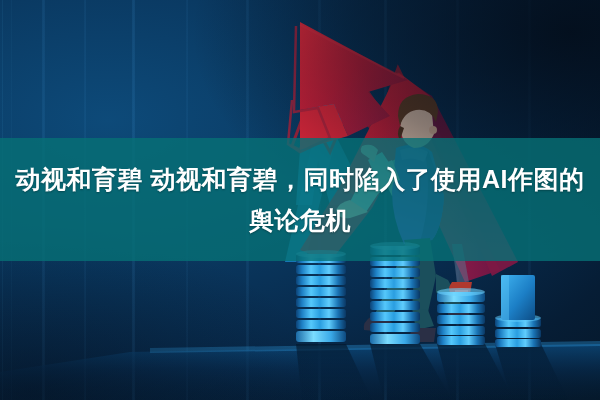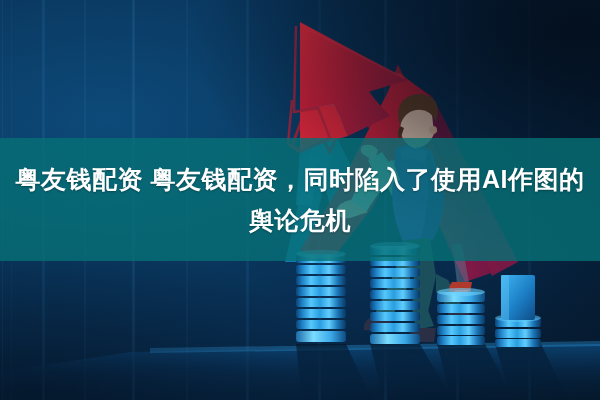--- a/index.html
+++ b/index.html
@@ -243,16 +243,16 @@
 
     <g>
       <rect x="501" y="275" width="34" height="45" rx="2" fill="url(#gBlock)"></rect>
       <rect x="501" y="275" width="8" height="45" fill="#5cc6f6" opacity=".45"></rect>
     </g>
   </svg>
 
   <div class="vignette"></div>
 
   <div class="band">
-    <div class="headline">粤友钱配资 粤友钱配资，同时陷入了使用AI作图的舆论危机</div>
+    <div class="headline">动视和育碧 动视和育碧，同时陷入了使用AI作图的舆论危机</div>
   </div>
 
 </div>
 
 </body></html>

